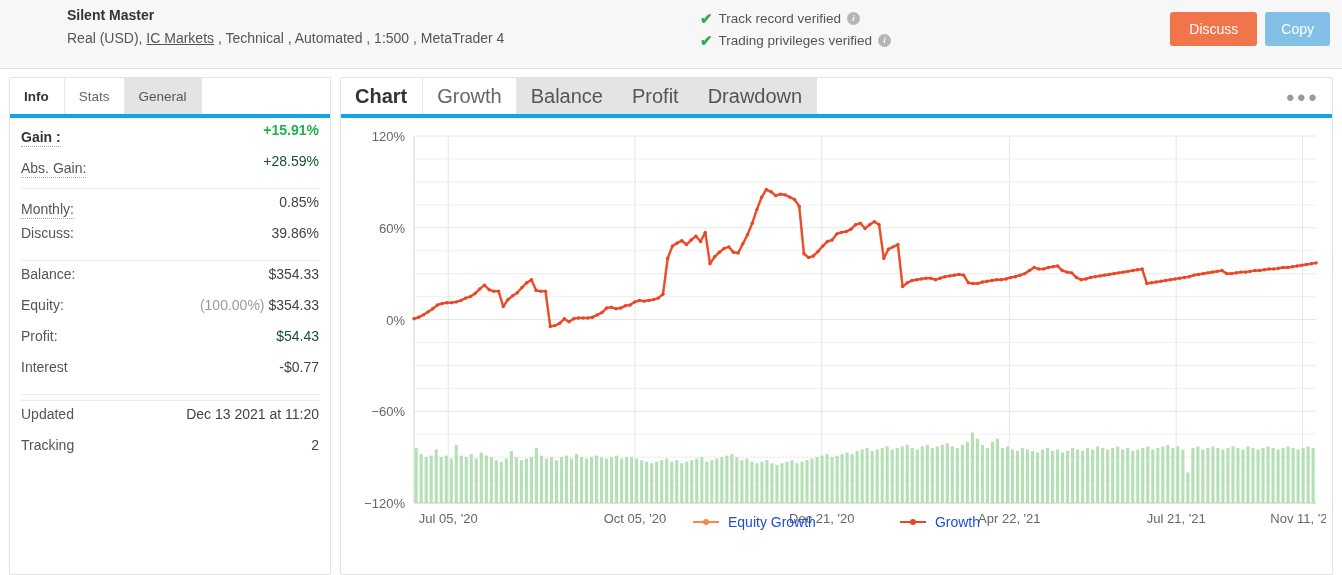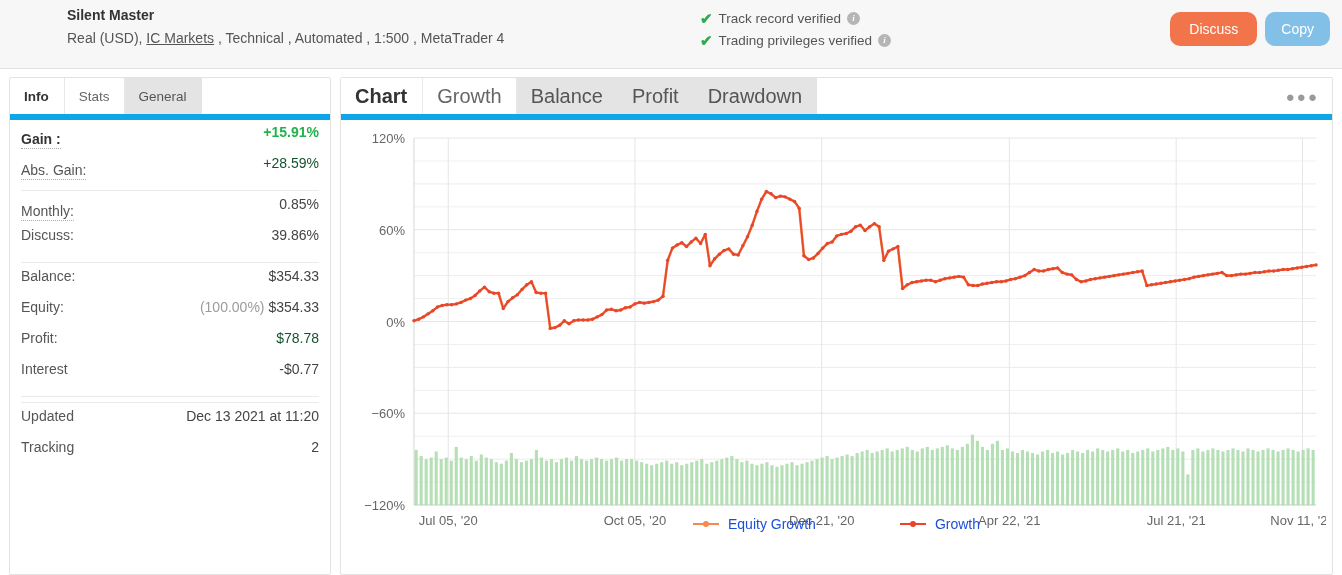--- a/index.html
+++ b/index.html
@@ -47,21 +47,21 @@
   .info-dot {
     display: inline-block; width: 13px; height: 13px; border-radius: 50%;
     background: #b5b5b5; color: #fff; font-size: 9px; font-weight: bold;
     text-align: center; line-height: 13px; margin-left: 6px;
     font-family: "Liberation Serif", serif; font-style: italic;
   }
   .hdr-buttons {
     position: absolute; right: 12px; top: 12px; display: flex; gap: 8px;
   }
   .btn {
-    border: none; border-radius: 10px; color: #fff; cursor: pointer;
+    border: none; border-radius: 3px; color: #fff; cursor: pointer;
     font-size: 14px; font-family: "Liberation Sans", sans-serif;
     padding: 0 16px; height: 34px; line-height: 34px;
   }
   .btn-discuss { background: #f2744b; min-width: 87px; }
   .btn-copy { background: #83c0e8; min-width: 55px; }
 
   
   .body-wrap {
     display: flex; height: 506px; padding: 8px 9px 0 9px;
     box-sizing: border-box; gap: 9px;
@@ -72,21 +72,21 @@
     border: 1px solid #e3e3e3;
     border-radius: 2px;
     box-shadow: 0 1px 1px rgba(0,0,0,0.05);
     box-sizing: border-box;
   }
   .left-panel { width: 322px; flex: none; position: relative; }
   .right-panel { flex: 1; position: relative; }
 
   
   .tabbar {
-    display: flex; height: 36px; border-bottom: 6px solid #0ea5e9;
+    display: flex; height: 36px; border-bottom: 4px solid #0ea5e9;
     background: #fff; align-items: stretch;
   }
   .tab {
     display: flex; align-items: center; padding: 0 14px;
     font-size: 20px; color: #666; cursor: pointer;
     border-right: 1px solid transparent;
     box-sizing: border-box;
   }
   .tab.active {
     color: #333; font-weight: bold; background: #fff;
@@ -196,21 +196,21 @@
         <div class="srow">
           <span class="lbl">Balance:</span>
           <span class="val">$354.33</span>
         </div>
         <div class="srow">
           <span class="lbl">Equity:</span>
           <span><span class="val muted">(100.00%)</span> <span class="val">$354.33</span></span>
         </div>
         <div class="srow">
           <span class="lbl">Profit:</span>
-          <span class="val green-norm">$78.78</span>
+          <span class="val green-norm">$54.43</span>
         </div>
         <div class="srow">
           <span class="lbl">Interest</span>
           <span class="val">-$0.77</span>
         </div>
       </div>
       <div class="sep"></div>
 
       <div class="sep"></div>
 

